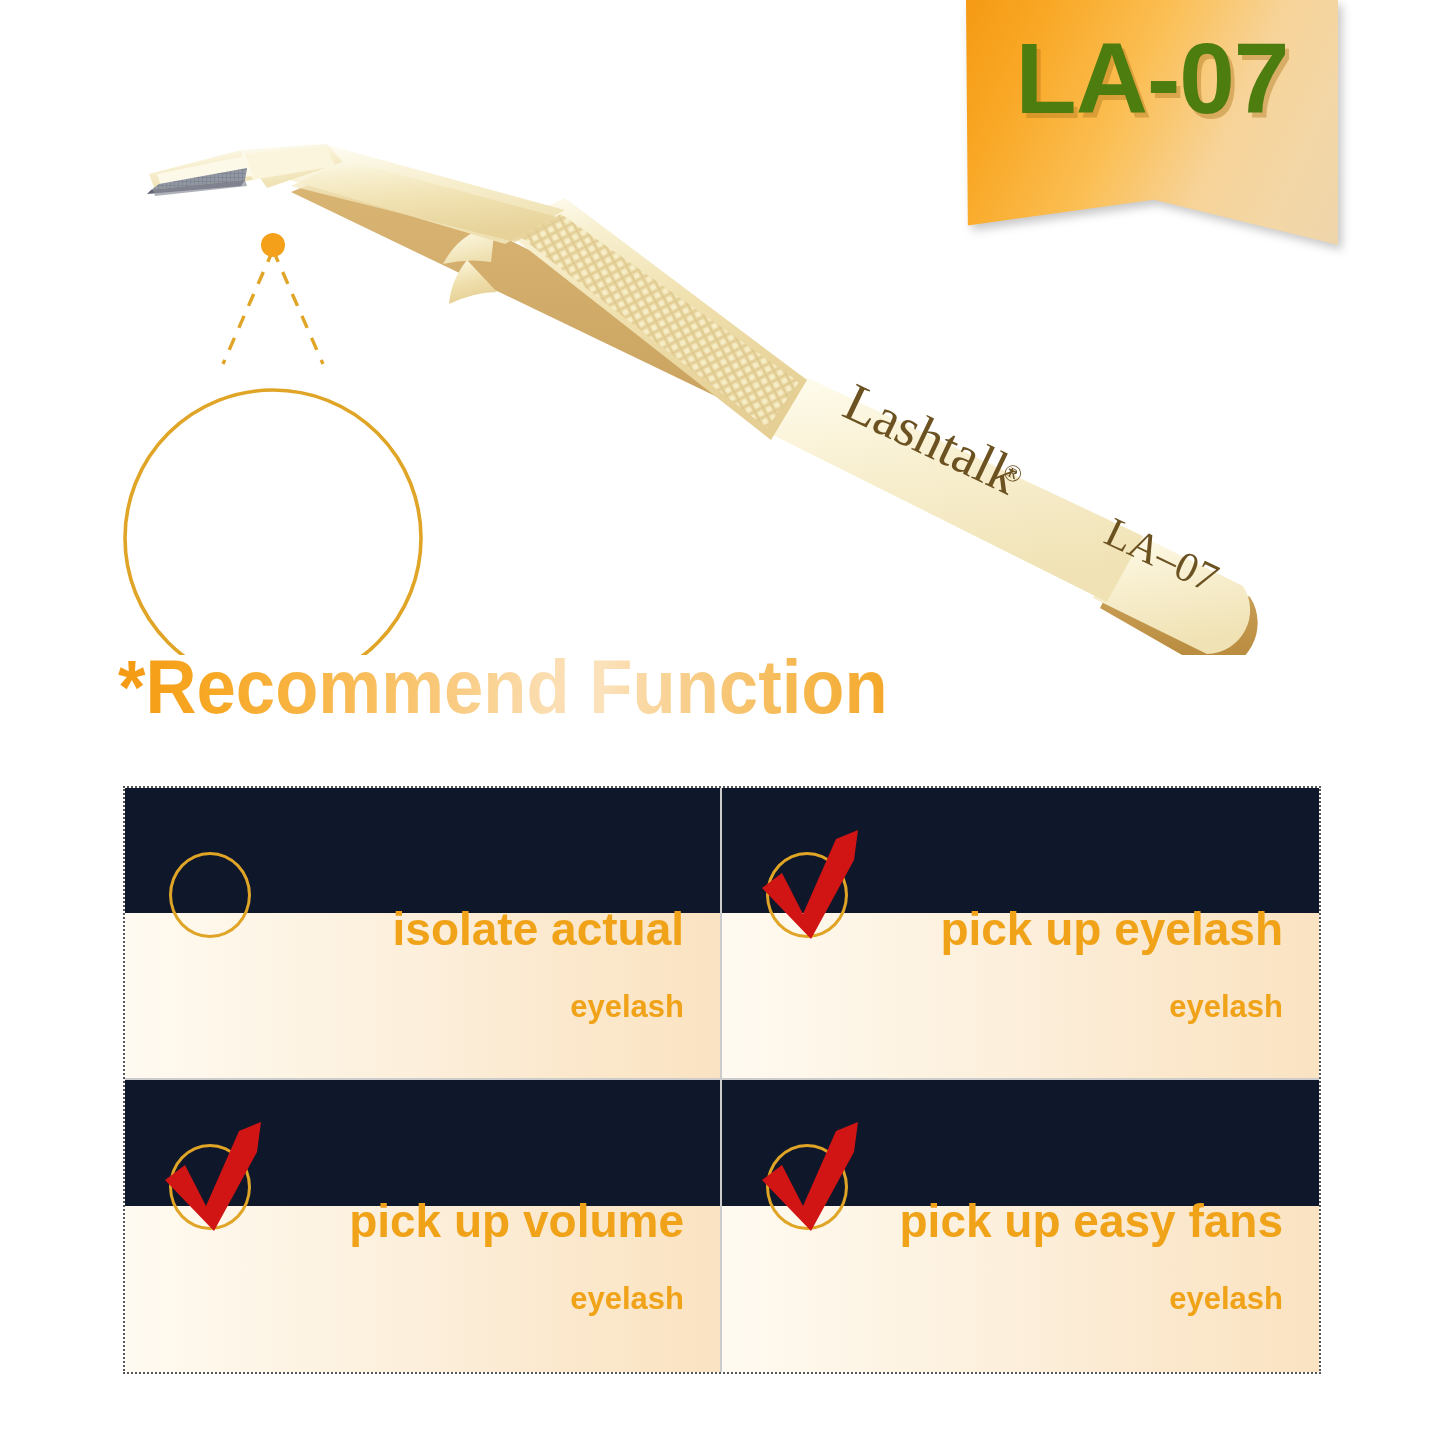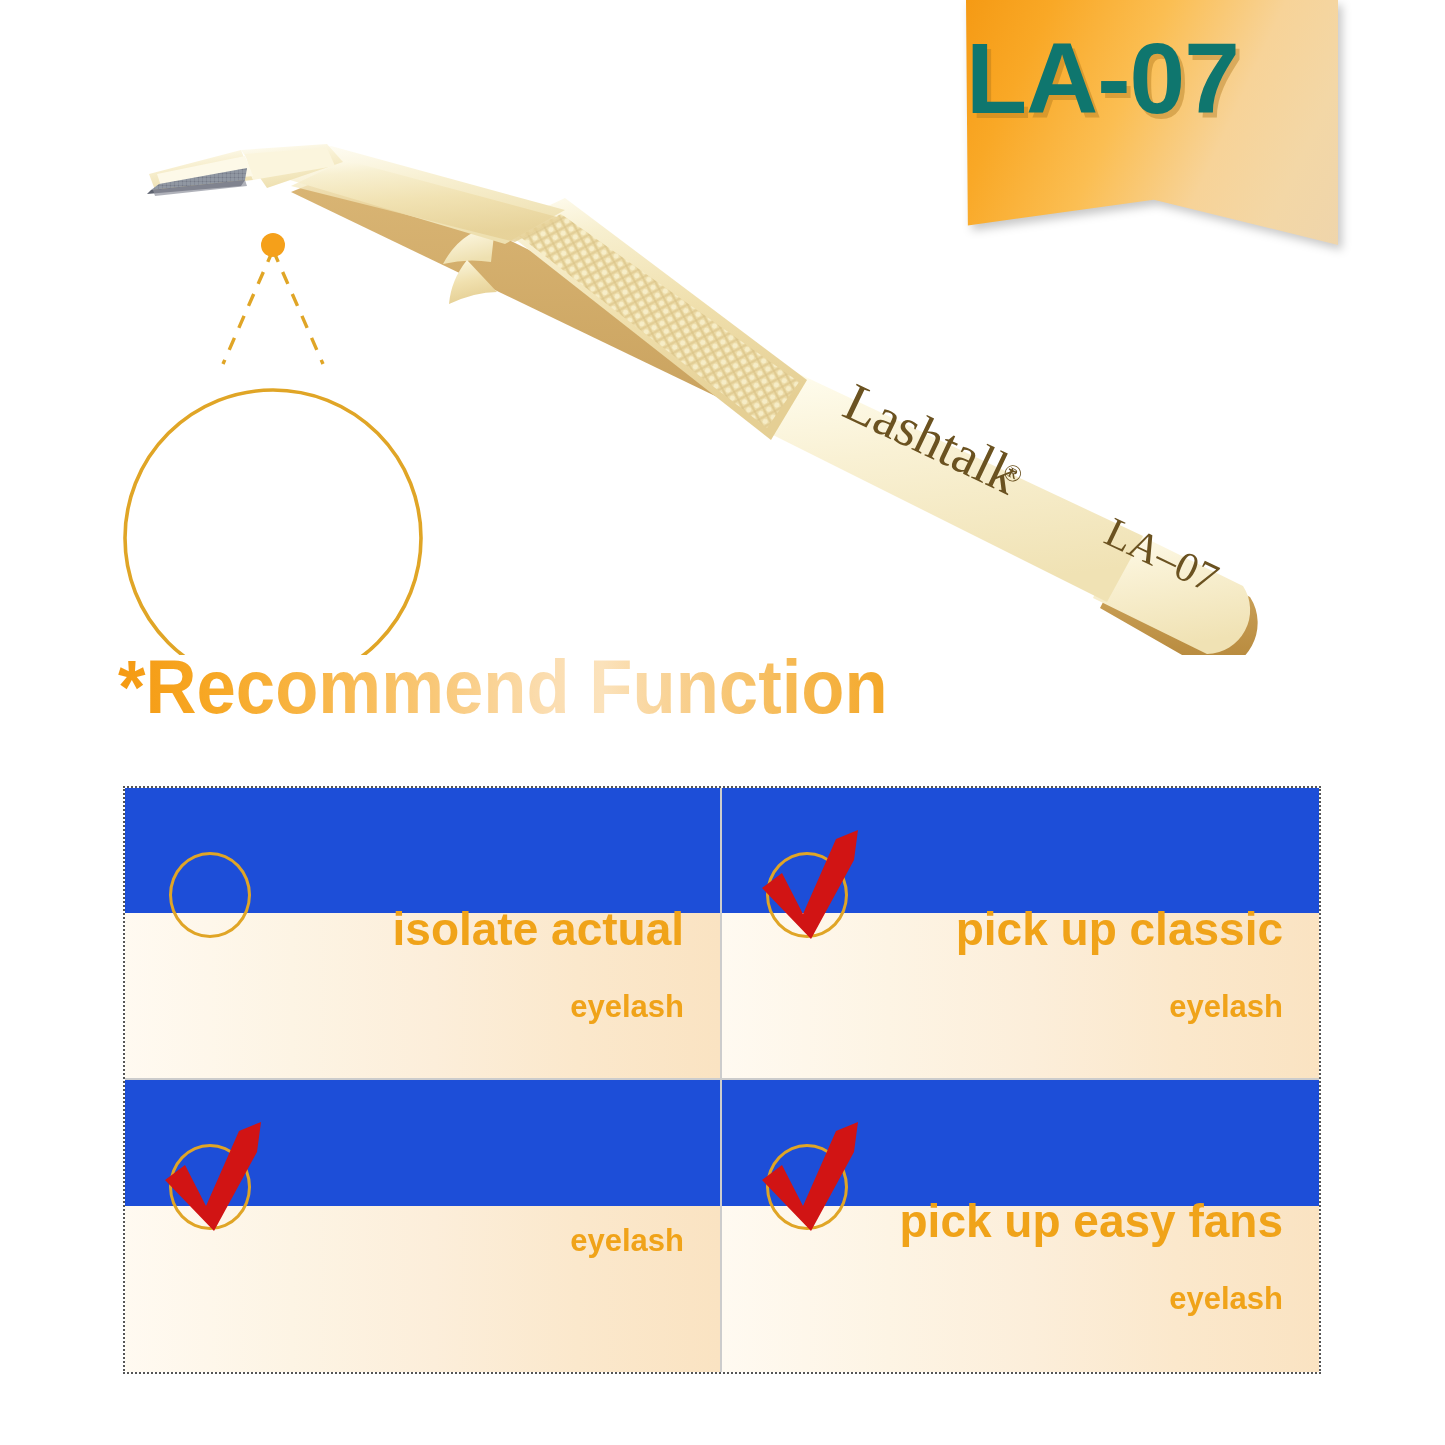--- a/index.html
+++ b/index.html
@@ -36,25 +36,26 @@
                 #f3d7a6 84%,
                 #efd5ab 100%);
     -webkit-clip-path: polygon(0% 0%, 100% 0%, 100% 100%, 50.5% 81.5%, 0.5% 92%);
     clip-path: polygon(0% 0%, 100% 0%, 100% 100%, 50.5% 81.5%, 0.5% 92%);
   }
   #badge .badge-label {
     position: absolute;
     left: 0;
     top: 22px;
     width: 100%;
+    text-align: center;
     font-family: "Liberation Sans", sans-serif;
     font-weight: bold;
     font-size: 100px;
     letter-spacing: -1px;
-    color: #0f766e;
+    color: #4d7c0f;
     text-shadow: 4px 5px 0px rgba(173,120,28,0.42);
     line-height: 1.12;
   }
 
   
   #product-figure {
     position: absolute;
     left: 95px;
     top: 110px;
     width: 1230px;
@@ -107,21 +108,21 @@
     box-sizing: border-box;
     display: grid;
     grid-template-columns: 1fr 1fr;
     grid-template-rows: 1fr 1fr;
     background: #ffffff;
   }
   .fn-cell {
     position: relative;
     overflow: hidden;
     box-sizing: border-box;
-    background: #1d4ed8;
+    background: #0f172a;
   }
   .fn-cell.col-left  { border-right: 2px solid #cccccc; }
   .fn-cell.row-top   { border-bottom: 2px solid #cccccc; }
 
   .fn-band {
     position: absolute;
     left: 0;
     right: 0;
     bottom: 0;
     height: 57%;
@@ -307,36 +308,37 @@
     <div class="fn-band"></div>
     <div class="fn-mark">
       <div class="mark-circle"></div>
       <div class="mark-check">
         <svg viewBox="0 0 120 120" xmlns="http://www.w3.org/2000/svg">
           <path d="M4,62 L24,47 L45,88 L78,13 L100,4 L96,34 L53,113 Z" fill="#d11414"></path>
         </svg>
       </div>
     </div>
     <div class="fn-text">
-      <div class="fn-title">pick up classic</div>
+      <div class="fn-title">pick up eyelash</div>
       <div class="fn-sub">eyelash</div>
     </div>
   </div>
 
   <div class="fn-cell col-left">
     <div class="fn-band"></div>
     <div class="fn-mark">
       <div class="mark-circle"></div>
       <div class="mark-check">
         <svg viewBox="0 0 120 120" xmlns="http://www.w3.org/2000/svg">
           <path d="M4,62 L24,47 L45,88 L78,13 L100,4 L96,34 L53,113 Z" fill="#d11414"></path>
         </svg>
       </div>
     </div>
     <div class="fn-text">
+      <div class="fn-title">pick up volume</div>
       <div class="fn-sub">eyelash</div>
     </div>
   </div>
 
   <div class="fn-cell">
     <div class="fn-band"></div>
     <div class="fn-mark">
       <div class="mark-circle"></div>
       <div class="mark-check">
         <svg viewBox="0 0 120 120" xmlns="http://www.w3.org/2000/svg">

